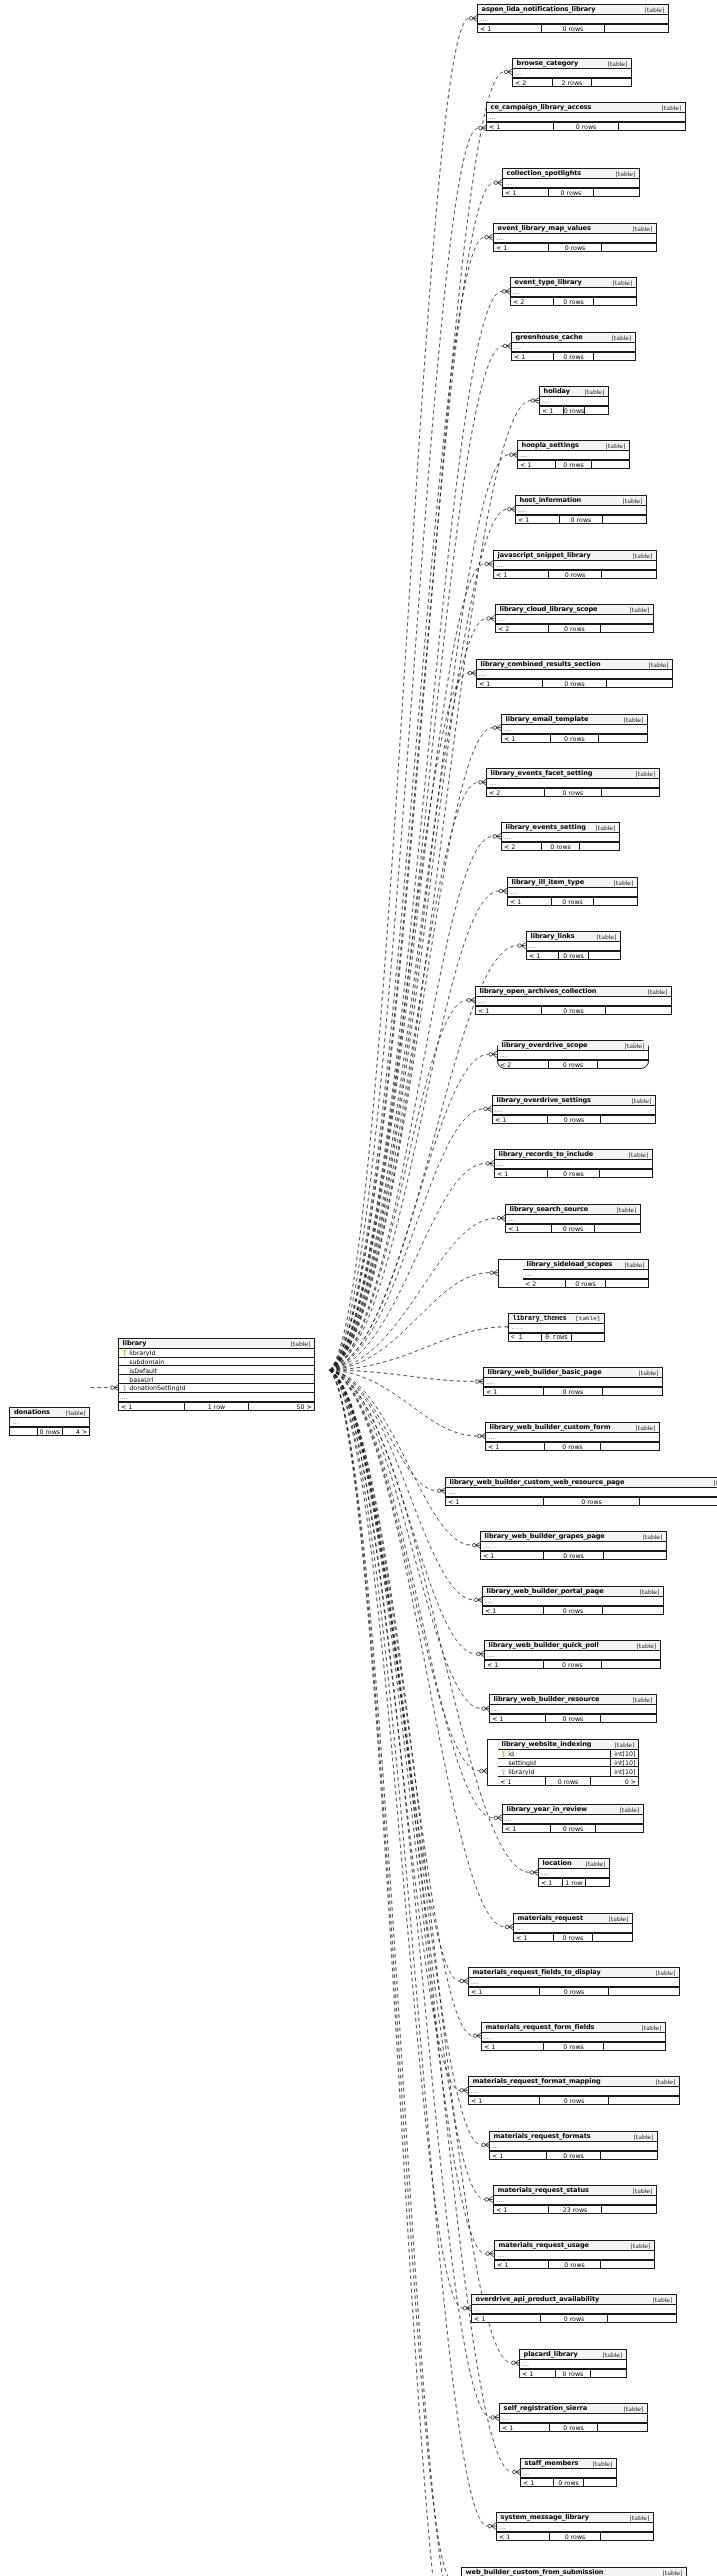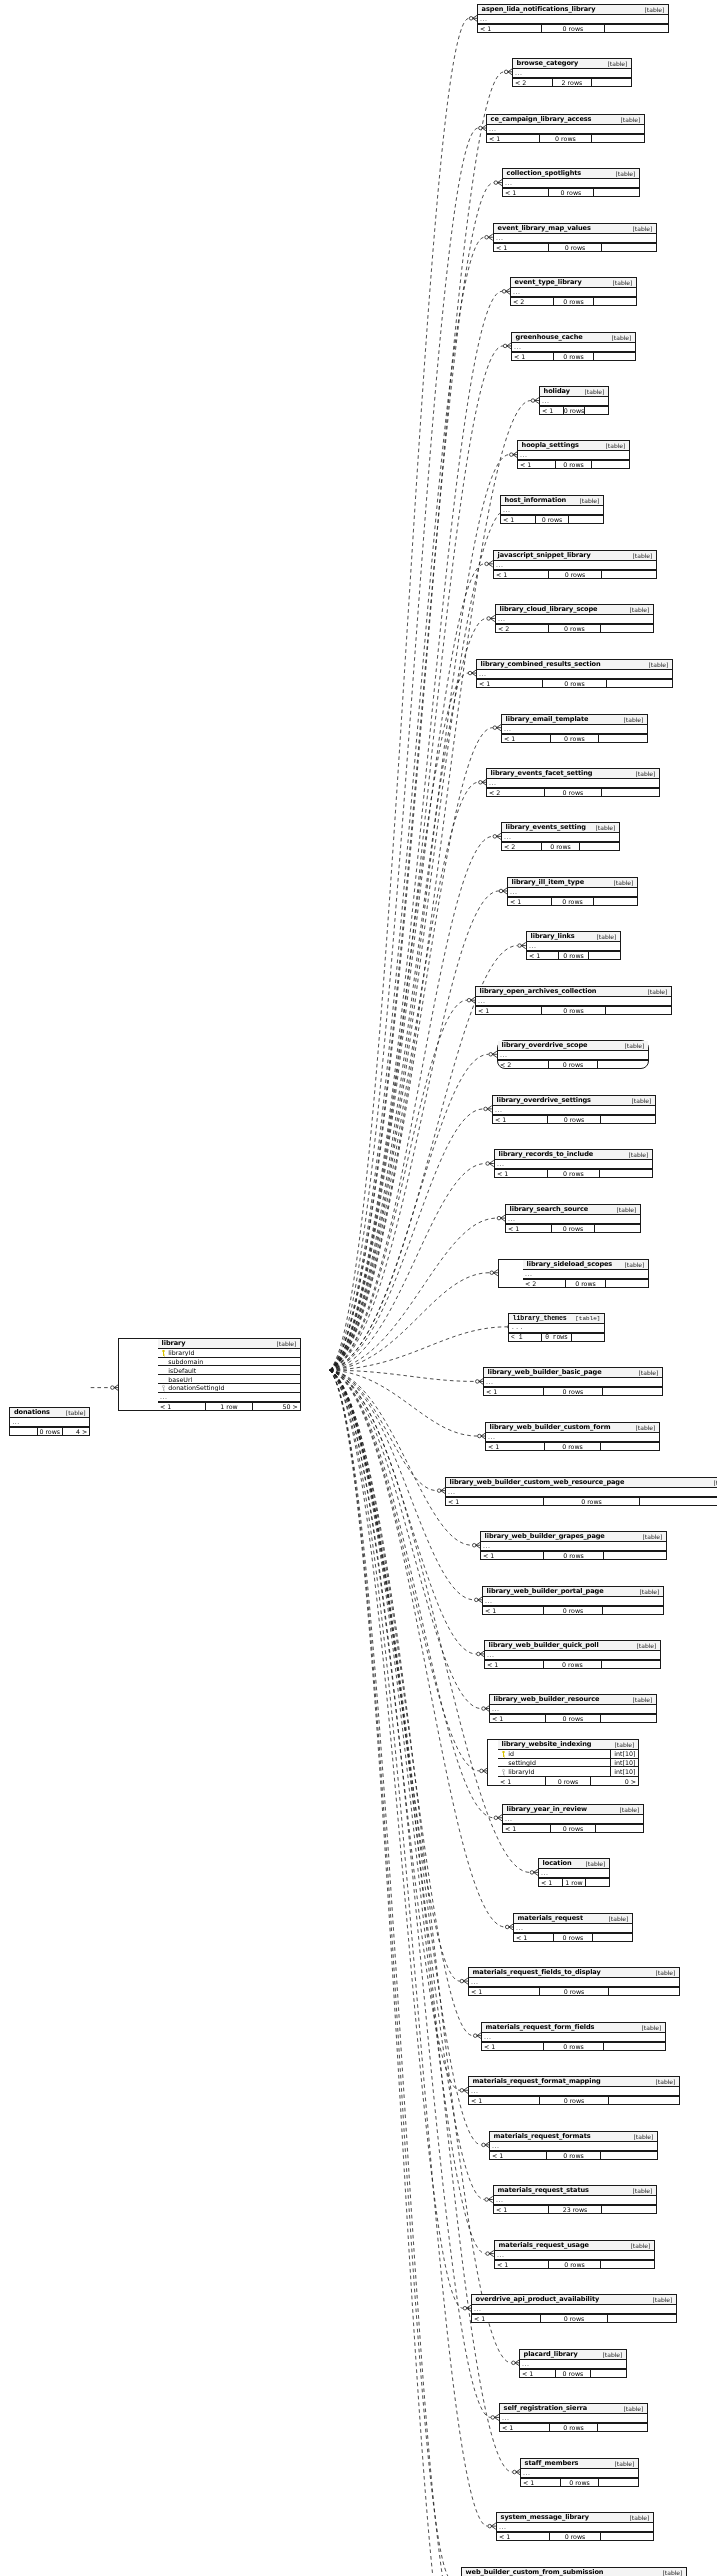--- a/index.html
+++ b/index.html
@@ -477,21 +477,21 @@
         <line x1="946" y1="3437.5" x2="937.2" y2="3437.5" stroke="#1a1a1a" stroke-width="1.6"></line>
       </g>
       <g>
         <line x1="176" y1="2693.5" x2="214" y2="2693.5" stroke="#1a1a1a" stroke-width="1.5" stroke-dasharray="7 6"></line>
         <circle cx="218" cy="2693.5" r="3.4" fill="#ffffff" stroke="#1a1a1a" stroke-width="1.5"></circle>
         <path d="M 230 2687.5 L 221.5 2693.5 L 230 2699.5" fill="none" stroke="#1a1a1a" stroke-width="1.6"></path>
         <line x1="230" y1="2693.5" x2="221.5" y2="2693.5" stroke="#1a1a1a" stroke-width="1.6"></line>
       </g>
     </svg>
 
-  <div class="entity bold-edge" id="focal" style="left: 118px; top: 1338px; width: 183px; padding-left: 39px;">
+  <div class="entity bold-edge" id="focal" style="left: 118px; top: 1338px; width: 197px;">
       <div class="ent-title">
         <span class="ent-name">library</span>
         <span class="ent-tag">[table]</span>
       </div>
       <div class="ent-body">
         <div class="ent-row">
           <span class="keyslot pk"></span>
           <span class="colname">libraryId</span>
         </div>
         <div class="ent-row">
@@ -579,21 +579,21 @@
           <span class="ent-name">browse_category</span>
           <span class="ent-tag">[table]</span>
         </div>
         <div class="ellipsis-row">...</div>
         <div class="ent-foot">
           <span class="f-left">&lt; 2</span>
           <span class="f-mid">2 rows</span>
           <span class="f-right"></span>
         </div>
       </div>
-      <div class="entity" style="left: 486px; top: 114px; width: 159px;">
+      <div class="entity" style="left: 486px; top: 102px; width: 200px;">
         <div class="ent-title">
           <span class="ent-name">ce_campaign_library_access</span>
           <span class="ent-tag">[table]</span>
         </div>
         <div class="ellipsis-row">...</div>
         <div class="ent-foot">
           <span class="f-left">&lt; 1</span>
           <span class="f-mid">0 rows</span>
           <span class="f-right"></span>
         </div>
@@ -663,21 +663,21 @@
           <span class="ent-name">hoopla_settings</span>
           <span class="ent-tag">[table]</span>
         </div>
         <div class="ellipsis-row">...</div>
         <div class="ent-foot">
           <span class="f-left">&lt; 1</span>
           <span class="f-mid">0 rows</span>
           <span class="f-right"></span>
         </div>
       </div>
-      <div class="entity" style="left: 500px; top: 495px; width: 104px;">
+      <div class="entity" style="left: 515px; top: 495px; width: 132px;">
         <div class="ent-title">
           <span class="ent-name">host_information</span>
           <span class="ent-tag">[table]</span>
         </div>
         <div class="ellipsis-row">...</div>
         <div class="ent-foot">
           <span class="f-left">&lt; 1</span>
           <span class="f-mid">0 rows</span>
           <span class="f-right"></span>
         </div>
@@ -1083,21 +1083,21 @@
           <span class="ent-name">self_registration_sierra</span>
           <span class="ent-tag">[table]</span>
         </div>
         <div class="ellipsis-row">...</div>
         <div class="ent-foot">
           <span class="f-left">&lt; 1</span>
           <span class="f-mid">0 rows</span>
           <span class="f-right"></span>
         </div>
       </div>
-      <div class="entity" style="left: 520px; top: 2458px; width: 119px;">
+      <div class="entity" style="left: 520px; top: 2458px; width: 97px;">
         <div class="ent-title">
           <span class="ent-name">staff_members</span>
           <span class="ent-tag">[table]</span>
         </div>
         <div class="ellipsis-row">...</div>
         <div class="ent-foot">
           <span class="f-left">&lt; 1</span>
           <span class="f-mid">0 rows</span>
           <span class="f-right"></span>
         </div>

